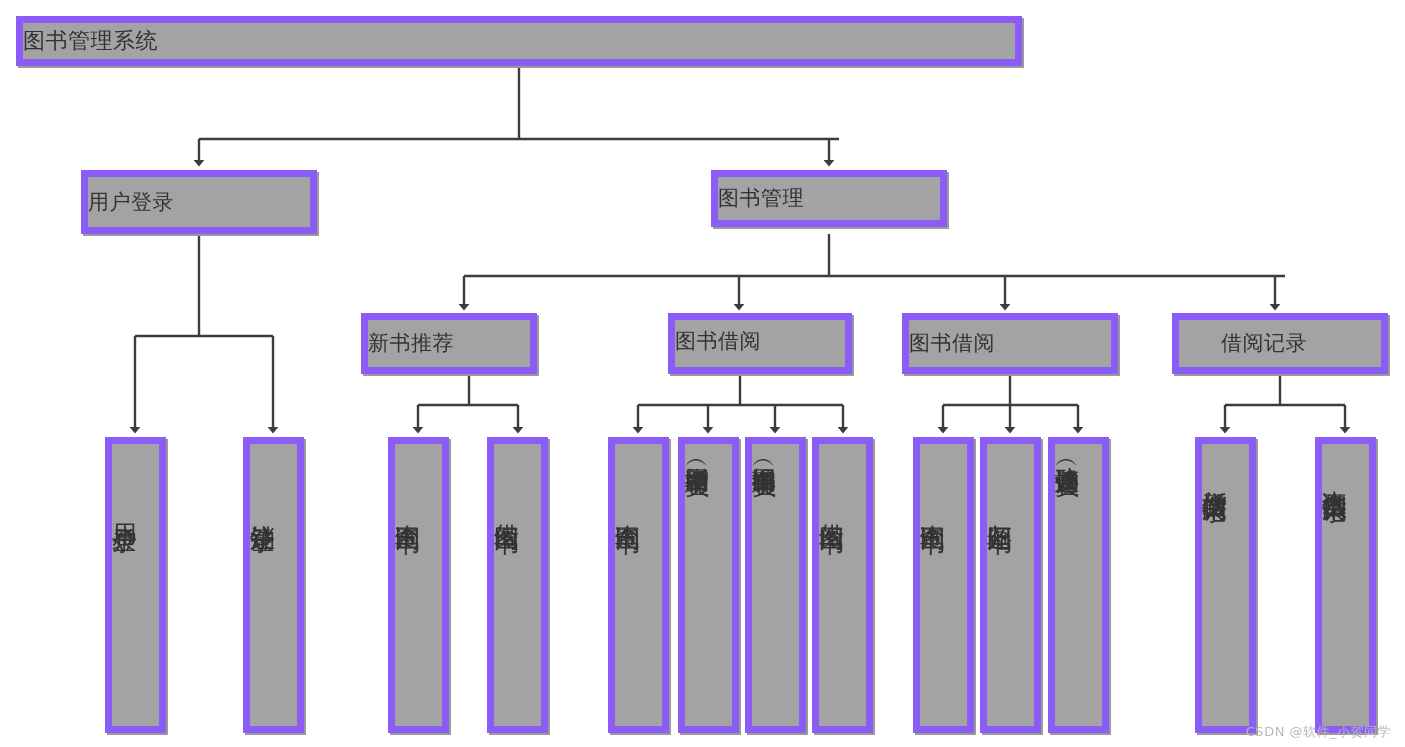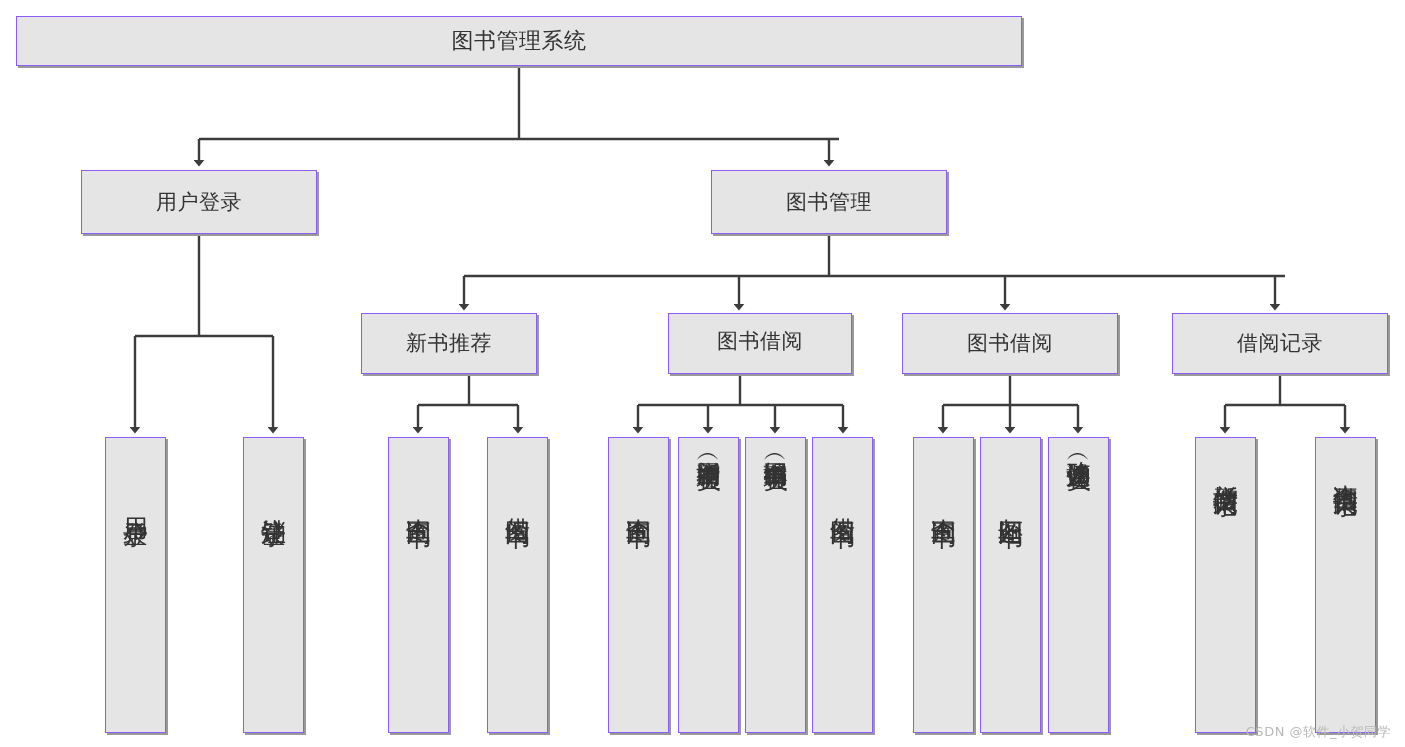--- a/index.html
+++ b/index.html
@@ -23,25 +23,24 @@
     position: absolute;
     left: 0;
     top: 0;
     width: 1405px;
     height: 747px;
     pointer-events: none;
   }
   .node {
     position: absolute;
     box-sizing: border-box;
-    background: #e5e5e5;
-    border: 1px solid #8b5cf6;
+    background: #a3a3a3;
+    border: 7px solid #8b5cf6;
     display: flex;
     align-items: center;
-    justify-content: center;
     color: #333333;
   }
   .node.shadowed {
     box-shadow: 2px 2px 0 0 #9a9a9a;
   }
   .node-label {
     display: block;
     text-align: center;
     line-height: 1.18;
     white-space: nowrap;
@@ -148,34 +147,34 @@
     </g>
   </svg>
 
   <div class="node root shadowed" style="left:16px;top:16px;width:1006px;height:50px;">
     <span class="node-label">图书管理系统</span>
   </div>
 
   <div class="node horizontal shadowed" style="left:81px;top:170px;width:236px;height:64px;">
     <span class="node-label">用户登录</span>
   </div>
-  <div class="node horizontal shadowed" style="left:711px;top:170px;width:236px;height:64px;">
+  <div class="node horizontal shadowed" style="left:711px;top:170px;width:236px;height:57px;">
     <span class="node-label">图书管理</span>
   </div>
 
   <div class="node horizontal shadowed" style="left:361px;top:313px;width:176px;height:61px;">
     <span class="node-label">新书推荐</span>
   </div>
   <div class="node horizontal shadowed" style="left:668px;top:313px;width:184px;height:61px;font-family:Liberation Mono, monospace;">
     <span class="node-label">图书借阅</span>
   </div>
   <div class="node horizontal shadowed" style="left:902px;top:313px;width:216px;height:61px;">
     <span class="node-label">图书借阅</span>
   </div>
-  <div class="node horizontal shadowed" style="left:1172px;top:313px;width:216px;height:61px;">
+  <div class="node horizontal shadowed" style="left:1172px;top:313px;width:216px;height:61px;padding-left:42px;">
     <span class="node-label">借阅记录</span>
   </div>
 
   <div class="node vertical shadowed" style="left:105px;top:437px;width:61px;height:296px;padding-top:60px;">
     <span class="node-label">用户登录</span>
   </div>
   <div class="node vertical shadowed" style="left:243px;top:437px;width:61px;height:296px;padding-top:60px;">
     <span class="node-label">注销登录</span>
   </div>
 

